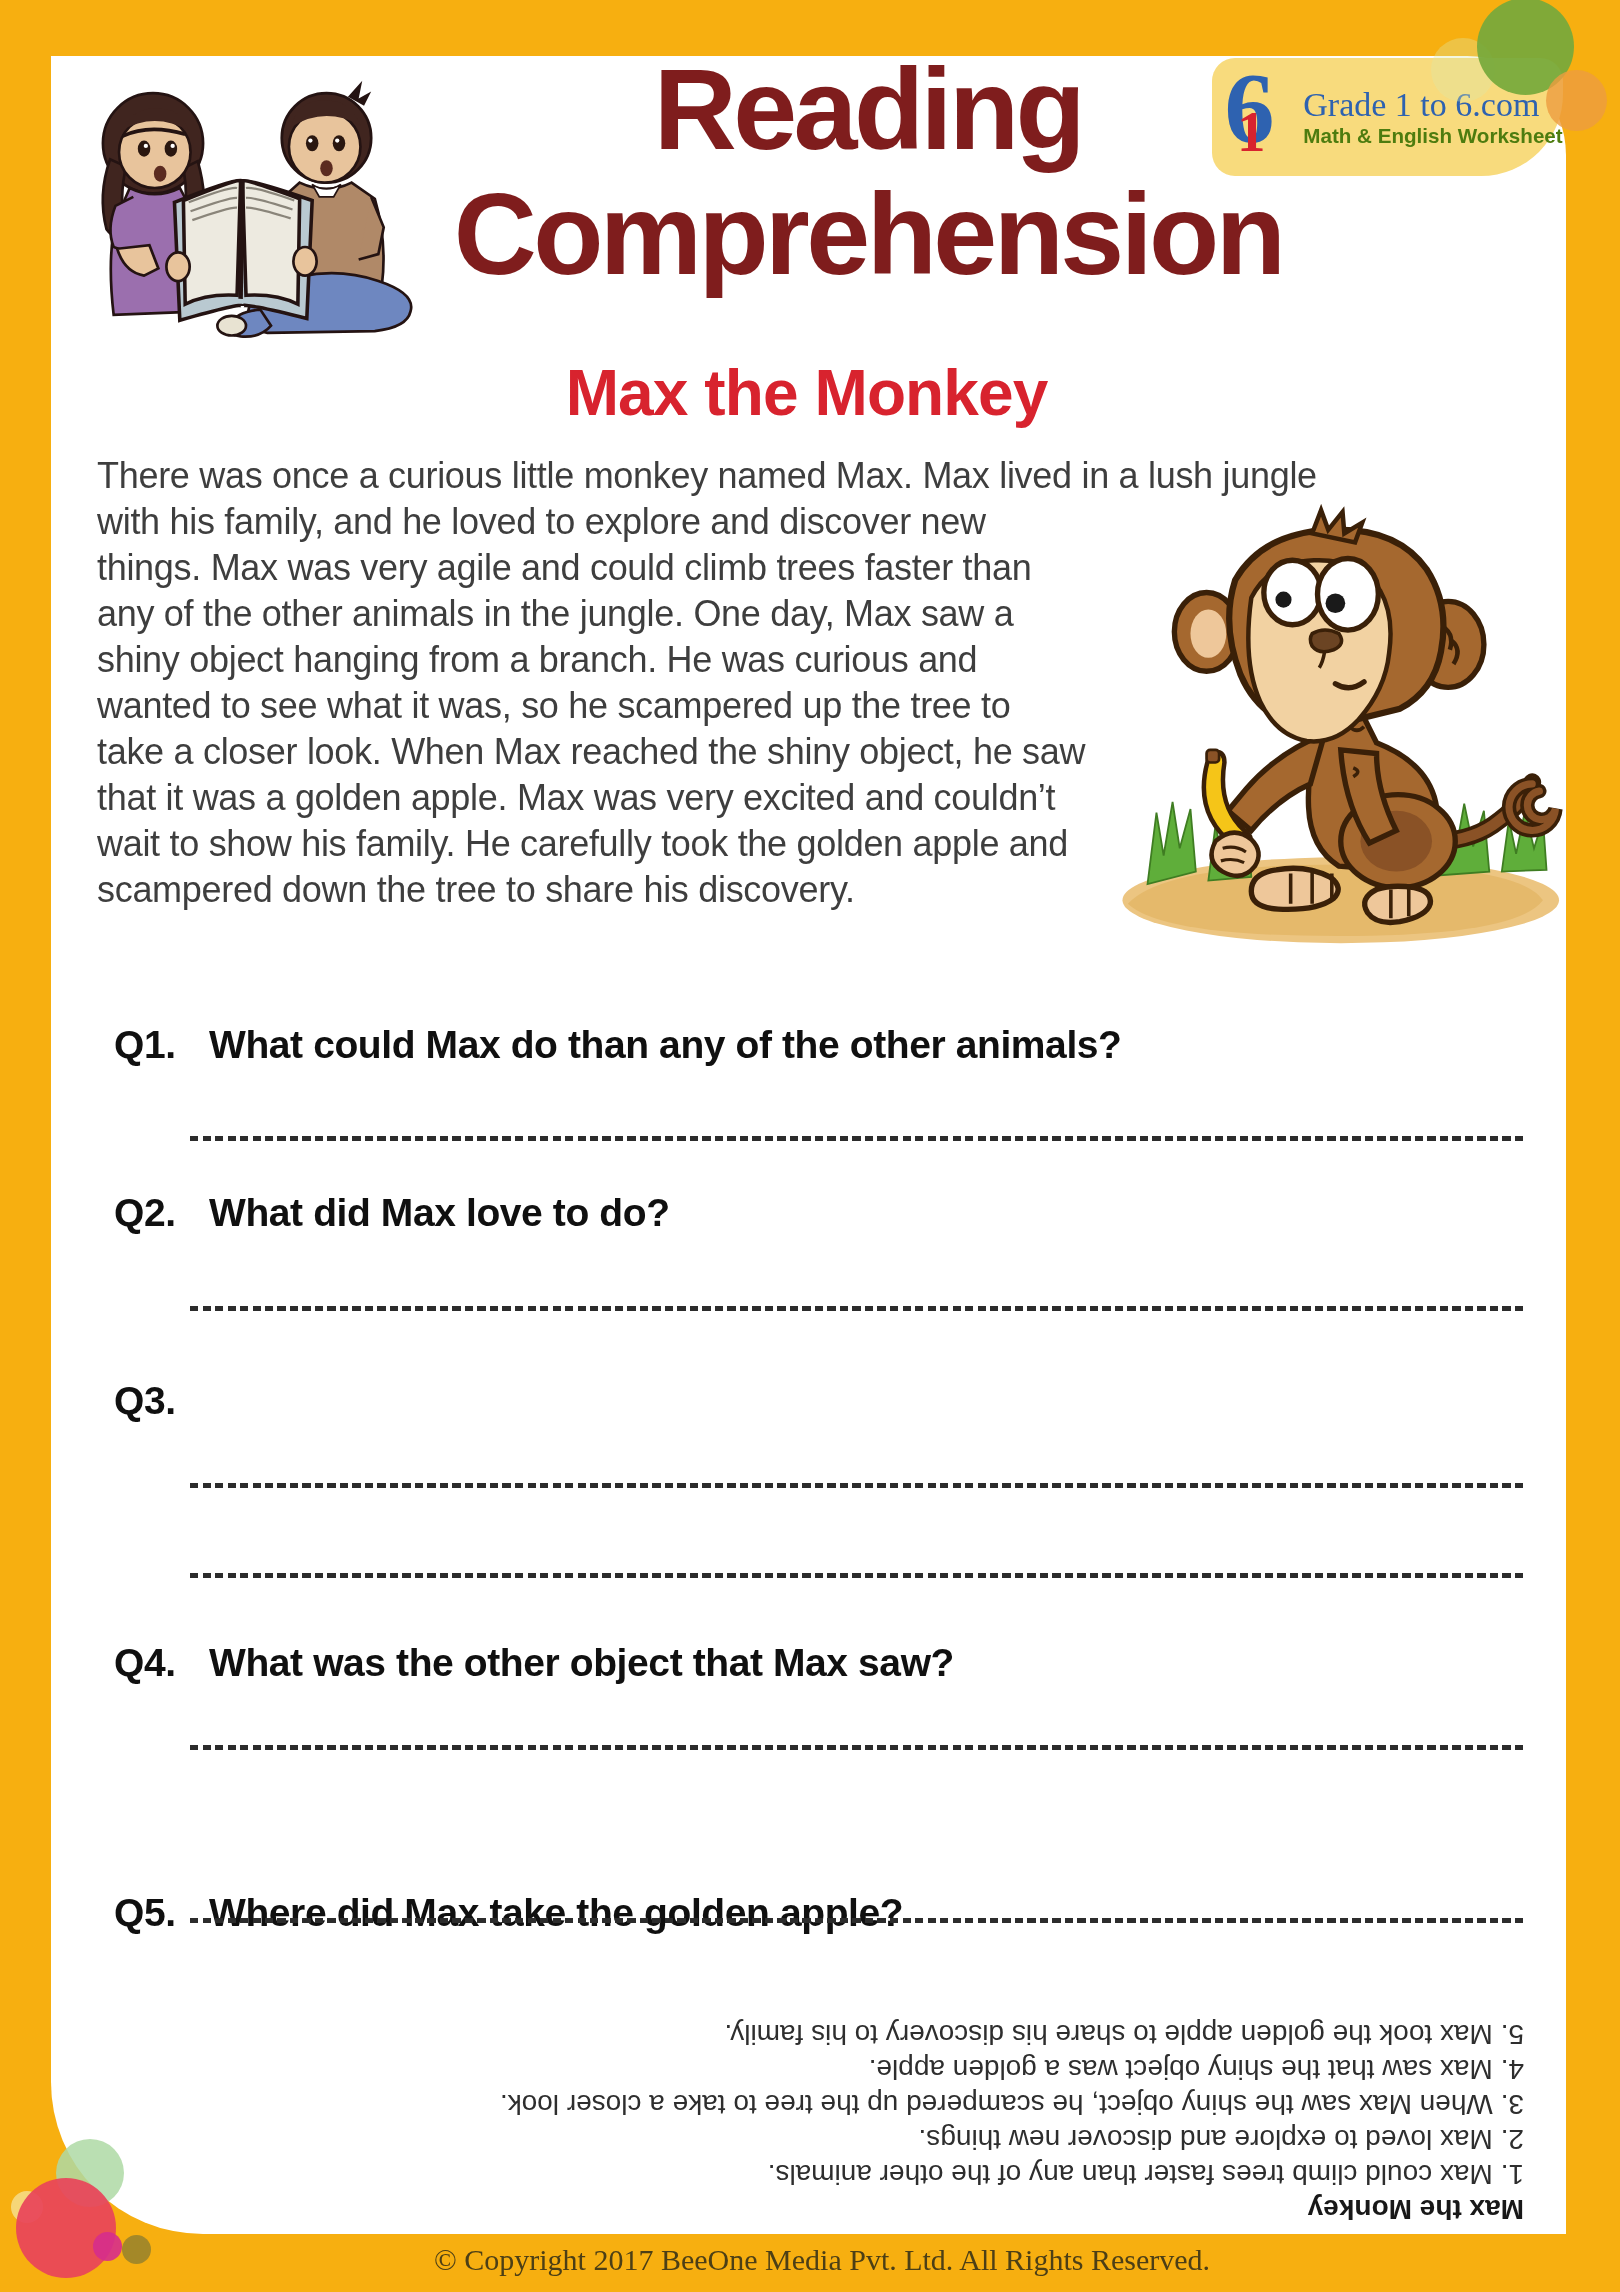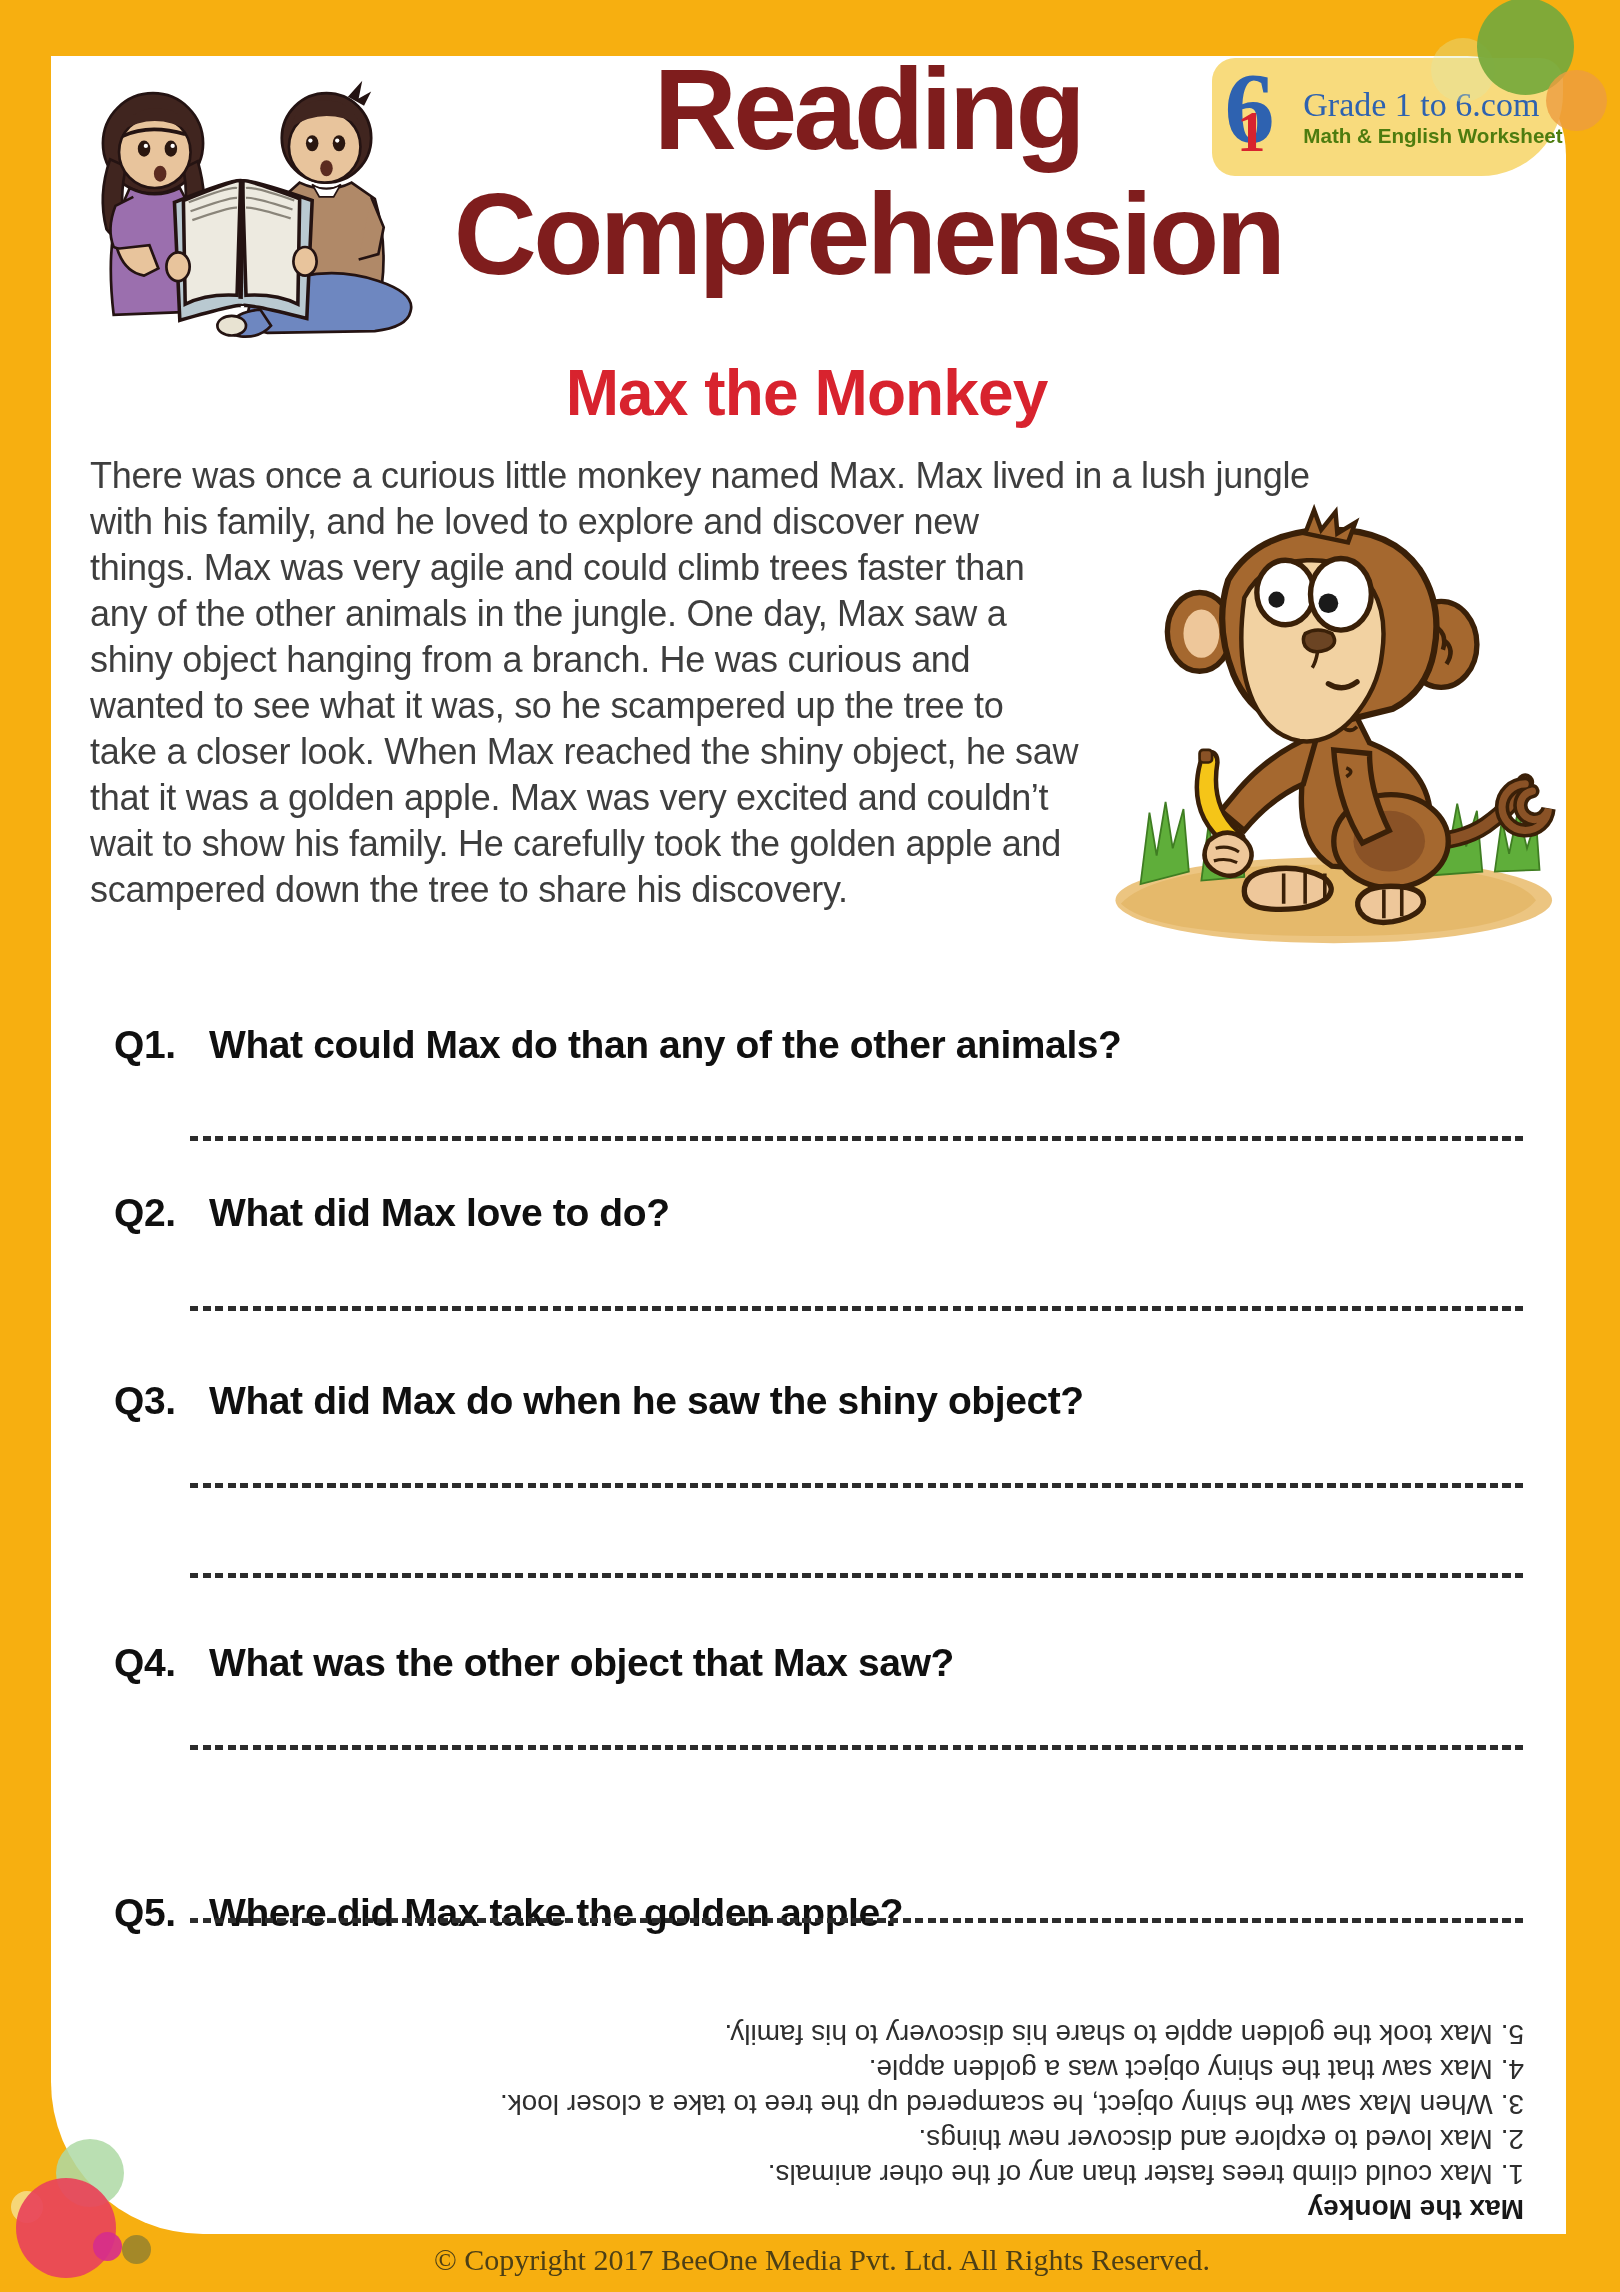--- a/index.html
+++ b/index.html
@@ -35,21 +35,21 @@
   .circle{border-radius:50%;}
   .c-green-big{left:1477px;top:-1.8px;width:97px;height:97px;background:#76A93B;opacity:.93;}
   .c-orange{left:1546px;top:70px;width:61px;height:61px;background:#EC9C40;opacity:.8;}
   .c-glow{left:1431px;top:38px;width:64px;height:64px;background:#DCE8A8;opacity:.35;}
   
   .red-title{
     left:269px;top:356px;width:1075px;text-align:center;
     color:#D8232E;font-size:64px;font-weight:800;letter-spacing:-0.9px;
   }
   .story{
-    left:90px;top:453px;width:1471px;
+    left:97px;top:453px;width:1471px;
     font-size:36px;line-height:46px;color:#3e3e3e;letter-spacing:-0.3px;
   }
   .story .first-line{white-space:nowrap;}
   .monkey-wrap{float:right;width:467px;height:450px;margin:0 0 5.4px 14.3px;}
   
   .q{left:97px;width:1471px;display:flex;color:#101010;font-weight:800;font-size:39px;letter-spacing:-0.4px;margin-left:17px;}
   .q .qnum{flex:0 0 95px;}
   .dotline{
     left:190px;width:1336px;height:4.5px;
     background:repeating-linear-gradient(90deg,#2c2c2c 0 8px,transparent 8px 12.5px);
@@ -235,21 +235,20 @@
 <div class="abs dotline" style="top:1136px"></div>
 
 <div class="abs q" style="top:1191px">
   <span class="qnum">Q2.</span>
   <span class="qtext">What did Max love to do?</span>
 </div>
 <div class="abs dotline" style="top:1306px"></div>
 
 <div class="abs q" style="top:1379px">
   <span class="qnum">Q3.</span>
-  <span class="qtext">What did Max do when he saw the shiny object?</span>
 </div>
 <div class="abs dotline" style="top:1483px"></div>
 <div class="abs dotline" style="top:1573px"></div>
 
 <div class="abs q" style="top:1641px">
   <span class="qnum">Q4.</span>
   <span class="qtext">What was the other object that Max saw?</span>
 </div>
 <div class="abs dotline" style="top:1745px"></div>
 

